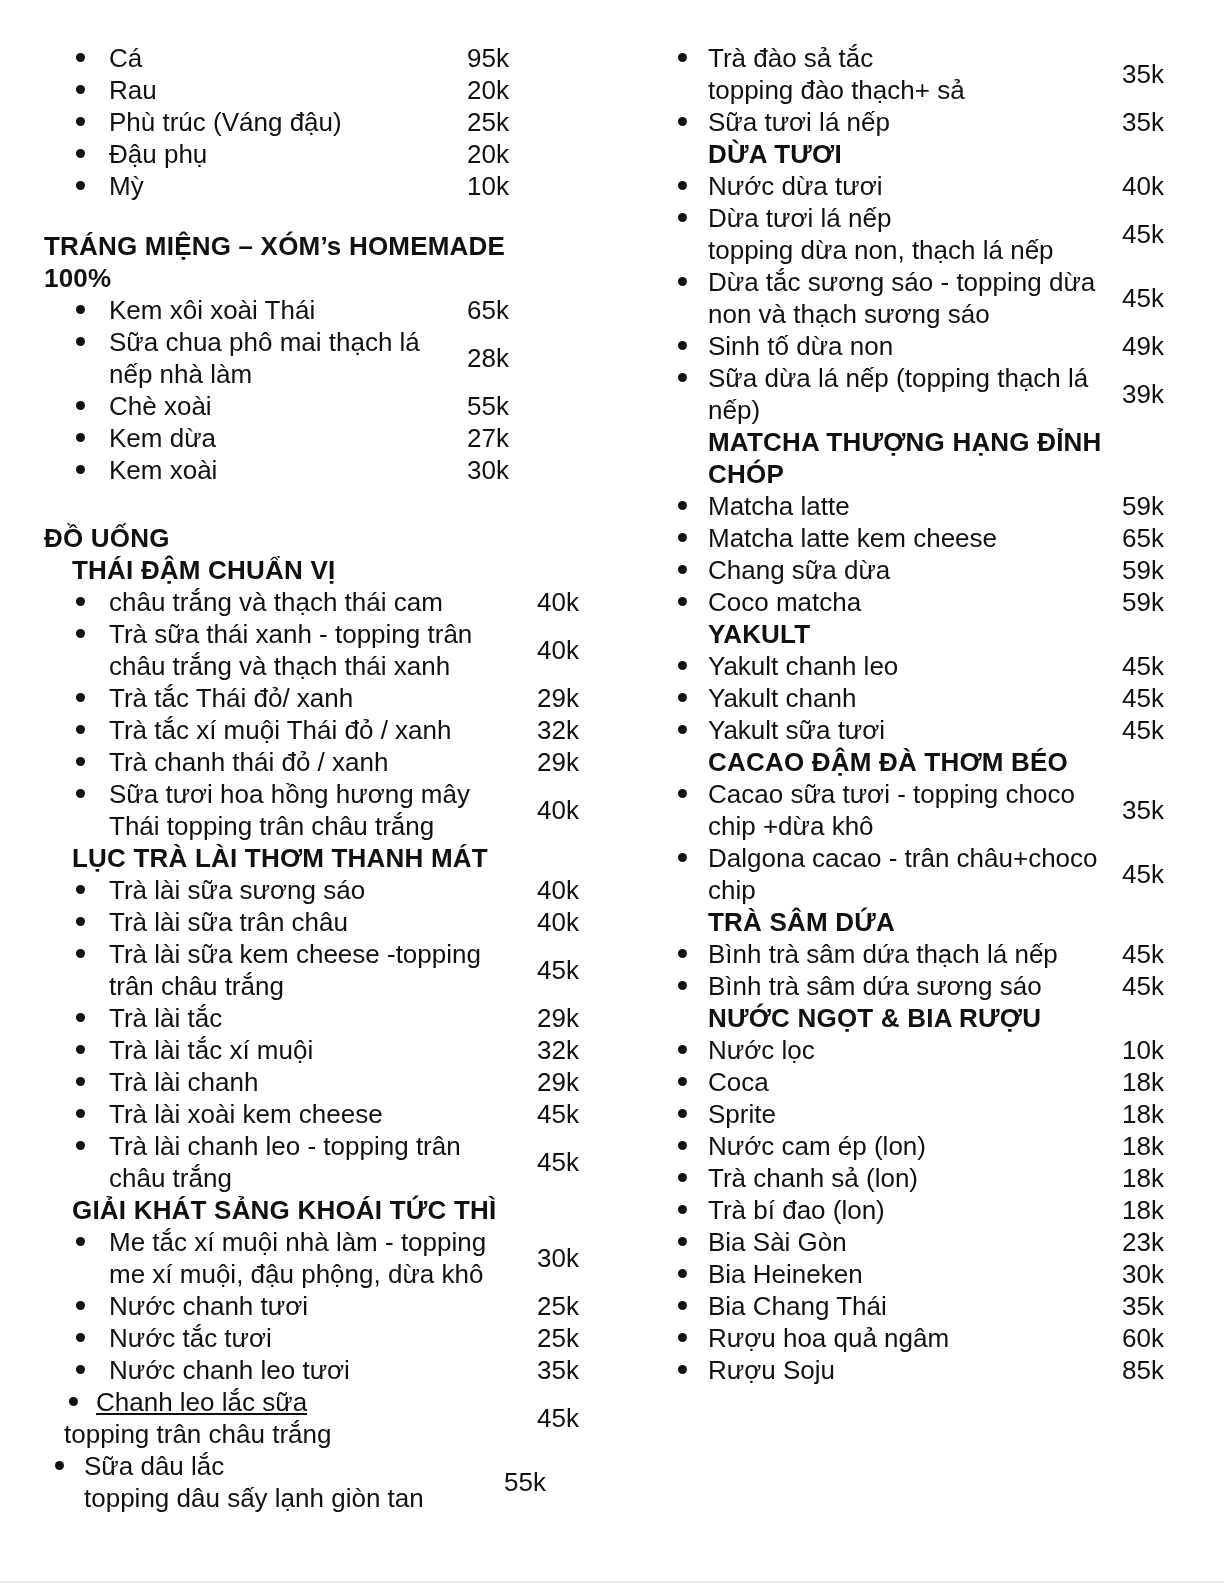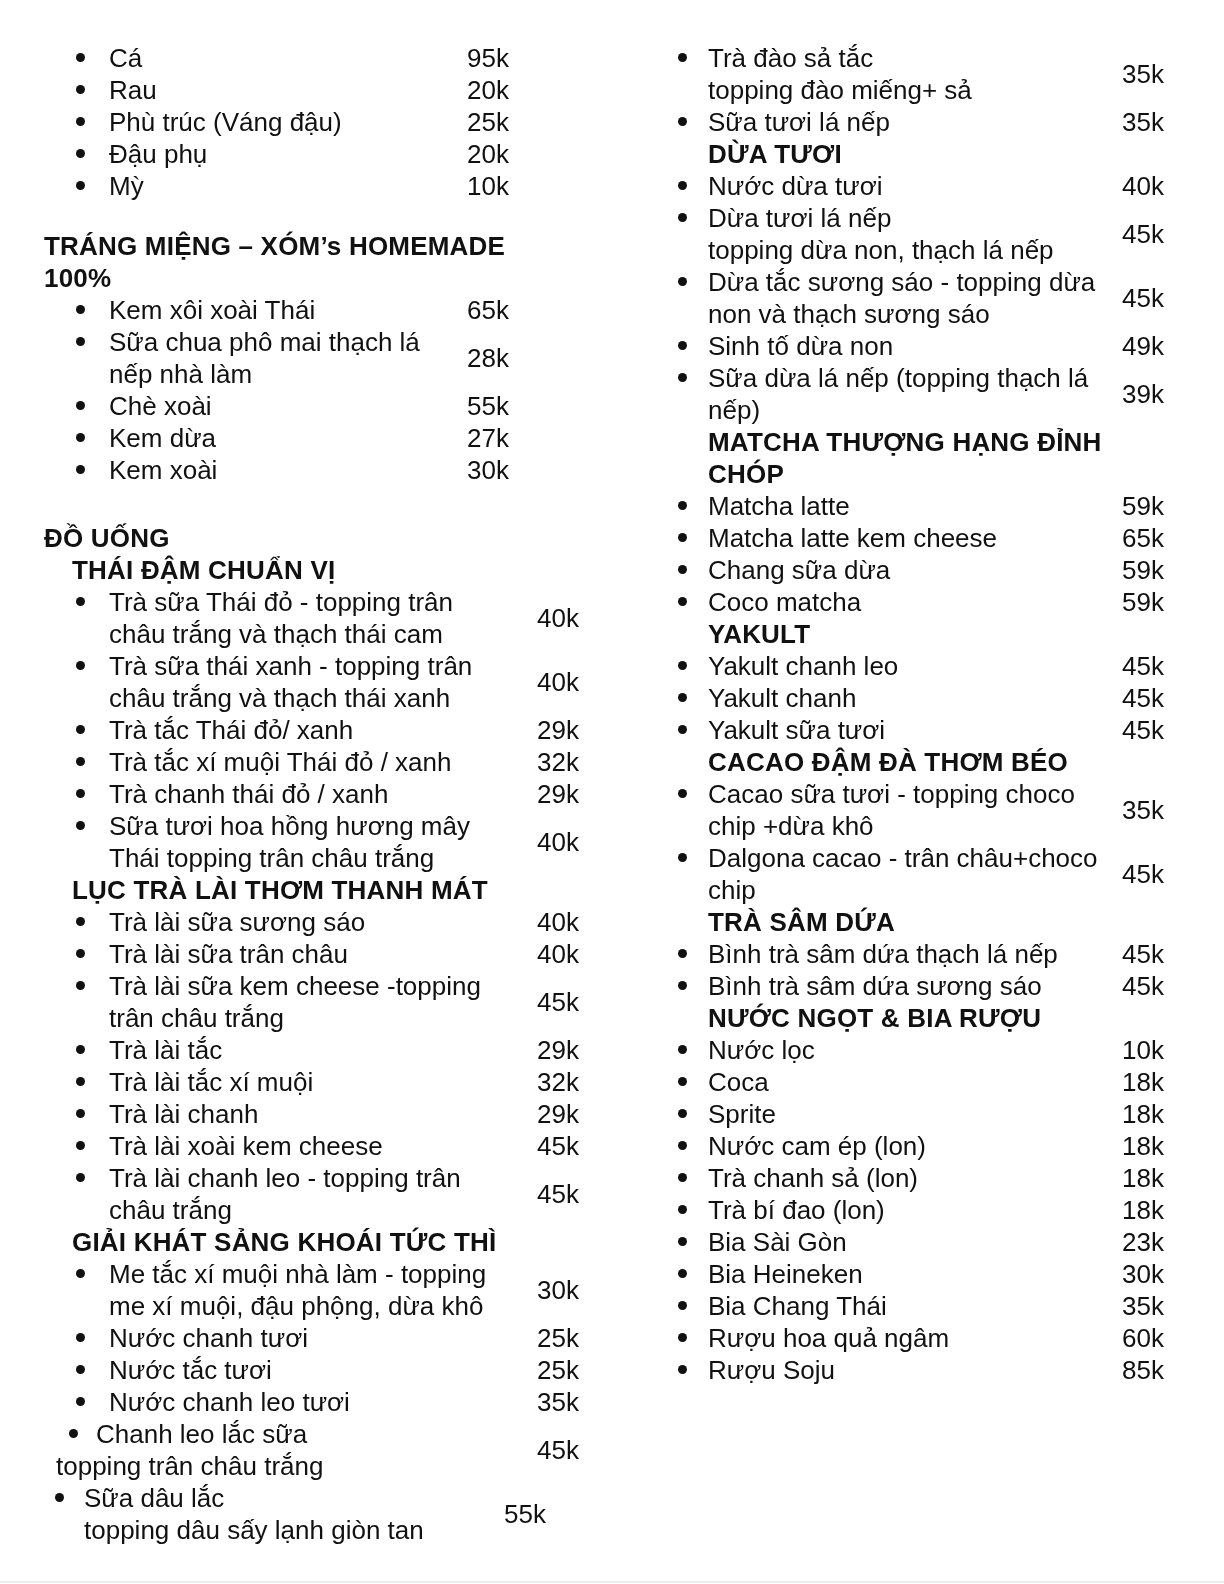--- a/index.html
+++ b/index.html
@@ -32,22 +32,22 @@
 
   .heading{font-weight:bold;font-size:26px;line-height:32px;letter-spacing:0.2px;}
   .heading-line{white-space:nowrap;}
   .heading--center{text-align:left;}
   .heading--center .heading-line{white-space:normal;}
   .heading--left{margin-left:28px;}
   .heading--indent{margin-left:68px;}
 
   
   .row--hang1 .bullet{left:25px;}
-  .row--hang1 .line-0{margin-left:52px;}
-  .row--hang1 .line-1{margin-left:12px;}
+  .row--hang1 .line-0{margin-left:52px;text-decoration:underline;}
+  .row--hang1 .line-1{margin-left:20px;}
 
   
   .row--hang2 .bullet{left:11px;}
   .row--hang2 .line-0{margin-left:40px;}
   .row--hang2 .line-1{margin-left:40px;}
 
   .spacer{width:100%;}
 
   .page-bottom-edge{position:absolute;left:0;right:0;bottom:1px;height:2px;background:#ededed;}
 </style>
@@ -135,21 +135,20 @@
       <div class="spacer" style="height: 36px;"></div>
       <div class="heading heading--center">
         <div class="heading-line">ĐỒ UỐNG</div>
       </div>
       <div class="heading heading--left">
         <div class="heading-line">THÁI ĐẬM CHUẨN VỊ</div>
       </div>
       <div class="row">
         <div class="bullet" style="background: rgb(17, 17, 17);"></div>
         <div class="label">
-          <div class="line line-0">Trà sữa Thái đỏ - topping trân</div>
           <div class="line line-1">châu trắng và thạch thái cam</div>
         </div>
         <div class="price price--b">40k</div>
       </div>
       <div class="row">
         <div class="bullet" style="background: rgb(17, 17, 17);"></div>
         <div class="label">
           <div class="line line-0">Trà sữa thái xanh - topping trân</div>
           <div class="line line-1">châu trắng và thạch thái xanh</div>
         </div>
@@ -292,21 +291,21 @@
           <div class="line line-1">topping dâu sấy lạnh giòn tan</div>
         </div>
         <div class="price price--c">55k</div>
       </div>
     </div>
     <div class="col col--right">
       <div class="row">
         <div class="bullet" style="background: rgb(17, 17, 17);"></div>
         <div class="label">
           <div class="line line-0">Trà đào sả tắc</div>
-          <div class="line line-1">topping đào miếng+ sả</div>
+          <div class="line line-1">topping đào thạch+ sả</div>
         </div>
         <div class="price price--r">35k</div>
       </div>
       <div class="row">
         <div class="bullet" style="background: rgb(17, 17, 17);"></div>
         <div class="label">
           <div class="line line-0">Sữa tươi lá nếp</div>
         </div>
         <div class="price price--r">35k</div>
       </div>

